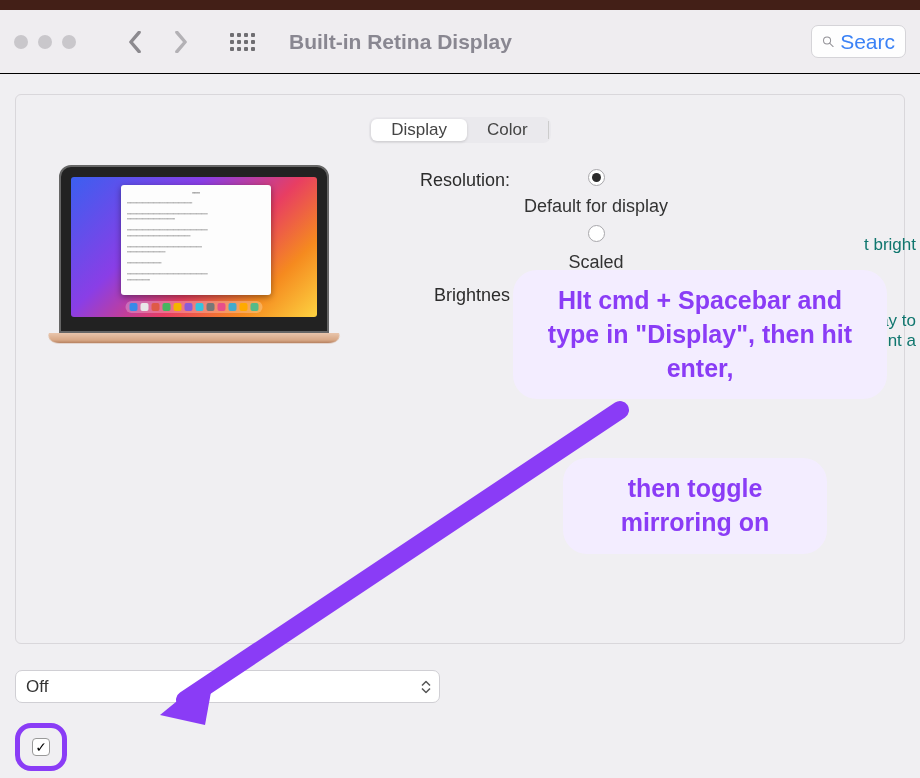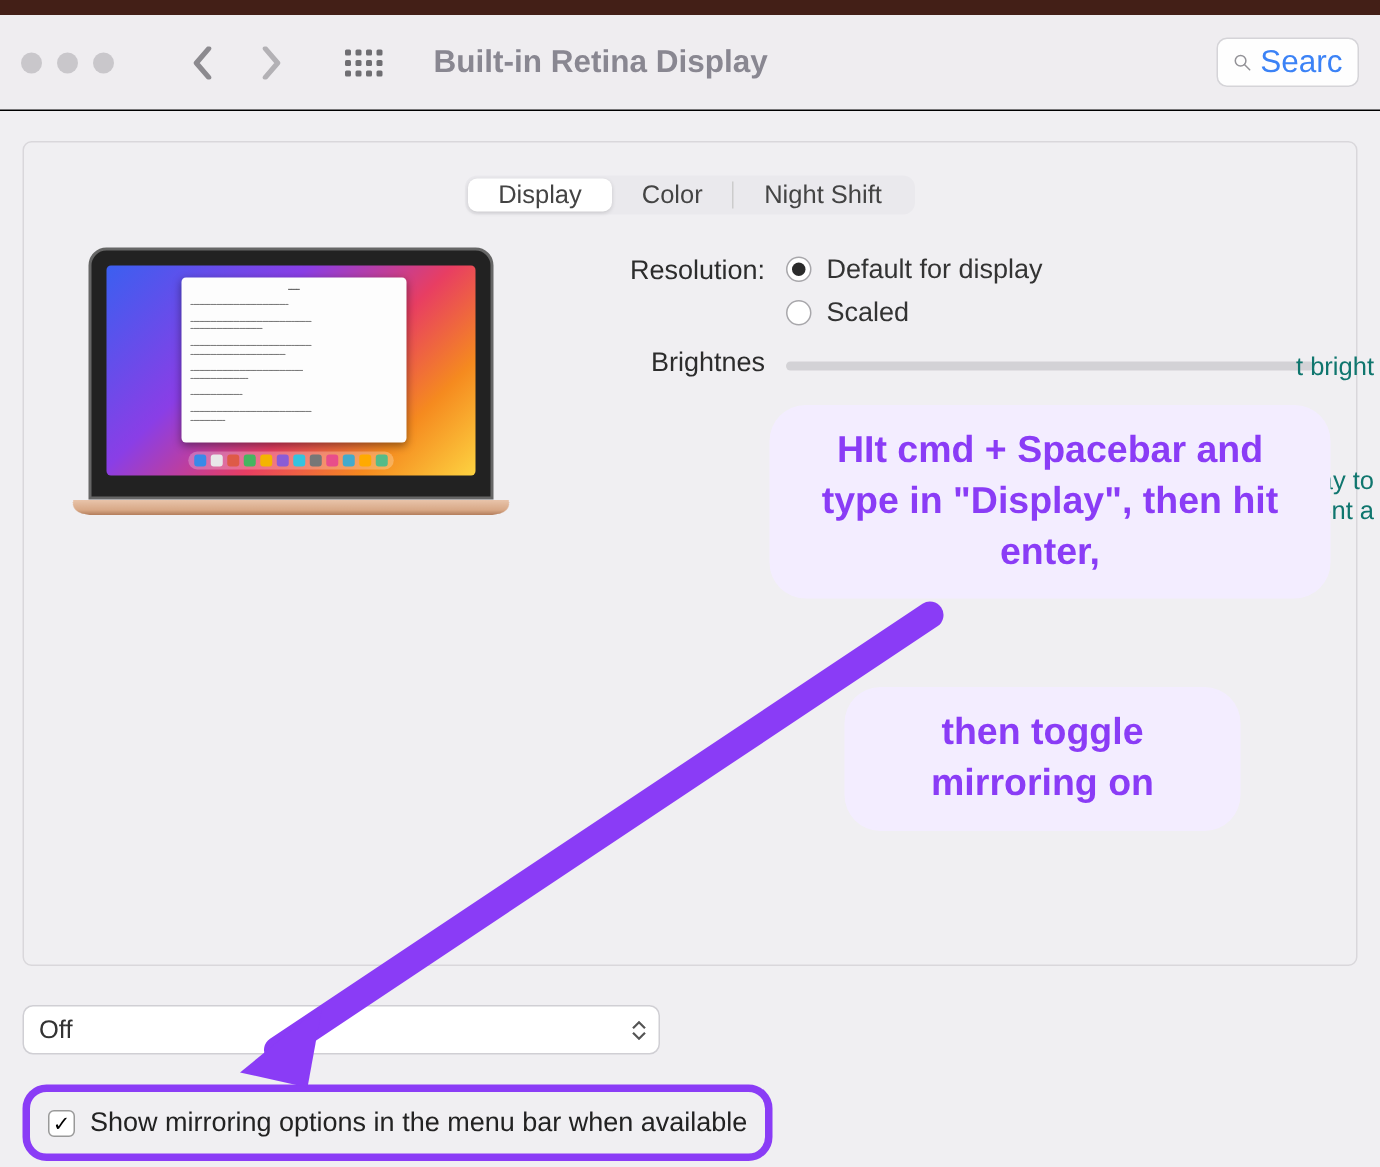--- a/index.html
+++ b/index.html
@@ -173,21 +173,21 @@
   .row { display:flex; align-items:flex-start; margin-bottom:12px; }
   .row .label {
     width:140px;
     text-align:right;
     font-size:18px;
     color:#2c2c2c;
     padding-right:14px;
     padding-top:1px;
   }
   .radios { display:flex; flex-direction:column; gap:8px;}
-  .radio { display:flex; align-items:center; gap:10px; font-size:18px;}
+  .radio { display:flex; align-items:center; gap:10px; font-size:18px;flex-direction:column;}
   .radio-circle {
     width:17px; height:17px; border-radius:50%;
     border:1px solid #a8a7ab;
     background:#fff;
     display:flex; align-items:center; justify-content:center;
   }
   .radio-circle.checked::after {
     content:""; width:9px; height:9px; border-radius:50%; background:#2b2b2b;
   }
   .brightness-row {
@@ -333,21 +333,20 @@
   </div>
 </div>
 
 <div class="content">
   <div class="inner">
     <div class="tabbar">
       <div class="seg">
         <div class="seg-item active">Display</div>
         <div class="seg-item">Color</div>
         <div class="seg-div"></div>
-        <div class="seg-item">Night Shift</div>
       </div>
     </div>
 
     <div class="body-flex">
 
       <div class="laptop-wrap">
         <div class="laptop">
           <div class="screen-bezel">
             <div class="screen">
               <div class="doc-window">
@@ -419,21 +418,20 @@
             <path d="M1 5 L5 1 L9 5" stroke="currentColor" stroke-width="1.5" fill="none"></path>
           </svg>
         <svg viewBox="0 0 10 6">
             <path d="M1 1 L5 5 L9 1" stroke="currentColor" stroke-width="1.5" fill="none"></path>
           </svg>
       </div>
     </div>
   </div>
   <div class="mirror-box">
     <div class="cb">✓</div>
-    <div class="txt">Show mirroring options in the menu bar when available</div>
   </div>
 </div>
 
 <div class="callout callout1">HIt cmd + Spacebar and type in "Display", then hit enter,</div>
 <div class="callout callout2">then toggle mirroring on</div>
 
 <svg class="arrow-svg" viewBox="0 0 550 360">
   <defs>
     <marker id="arrowhead" markerWidth="6" markerHeight="6" refX="3" refY="3" orient="auto">
       <path d="M0,0 L6,3 L0,6 Z" fill="#8a3cf6"></path>

